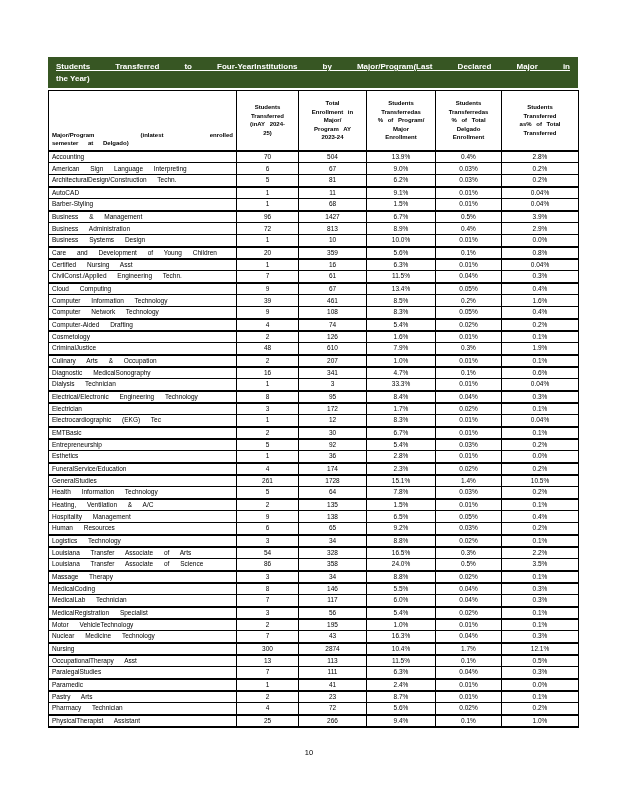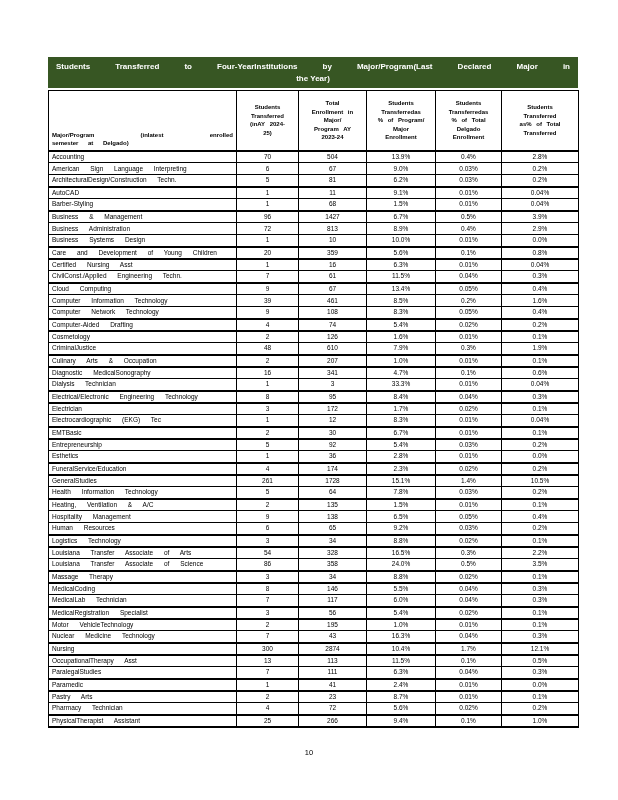--- a/index.html
+++ b/index.html
@@ -11,22 +11,22 @@
     position: relative;
   }
   .page { position: absolute; left: 0; top: 0; width: 618px; height: 800px; background: #fff; }
 
   .title-bar {
     position: absolute; left: 48px; top: 57px; width: 530px; height: 31px;
     background: #375623; color: #fff;
     padding: 4px 8px 3px 8px;
     font-weight: bold; font-size: 8px; line-height: 12px;
   }
-  .title-bar .t1 { text-align: justify; text-align-last: justify; }
-  .title-bar .t2 { text-align: center; }
+  .title-bar .t1 { text-align: justify; text-align-last: justify; text-decoration: underline; }
+  .title-bar .t2 { text-align: left; }
 
   table.report {
     position: absolute; left: 48px; top: 90px; width: 530px;
     border-collapse: collapse; table-layout: fixed;
     font-size: 6.5px; line-height: 8px;
   }
   table.report th, table.report td {
     border-left: 1px solid #000; border-right: 1px solid #000;
     overflow: hidden;
   }

